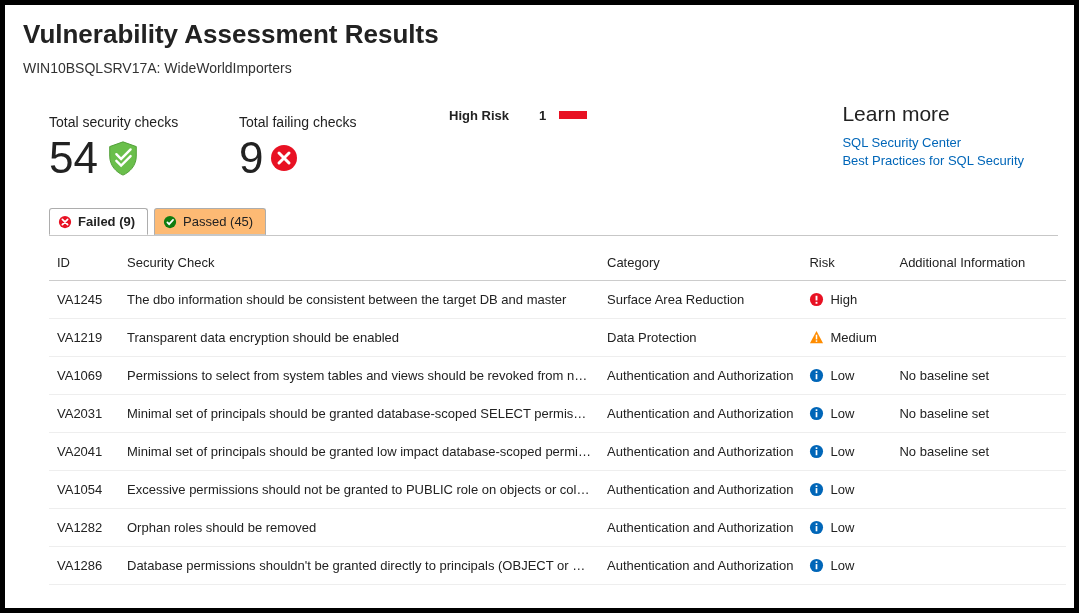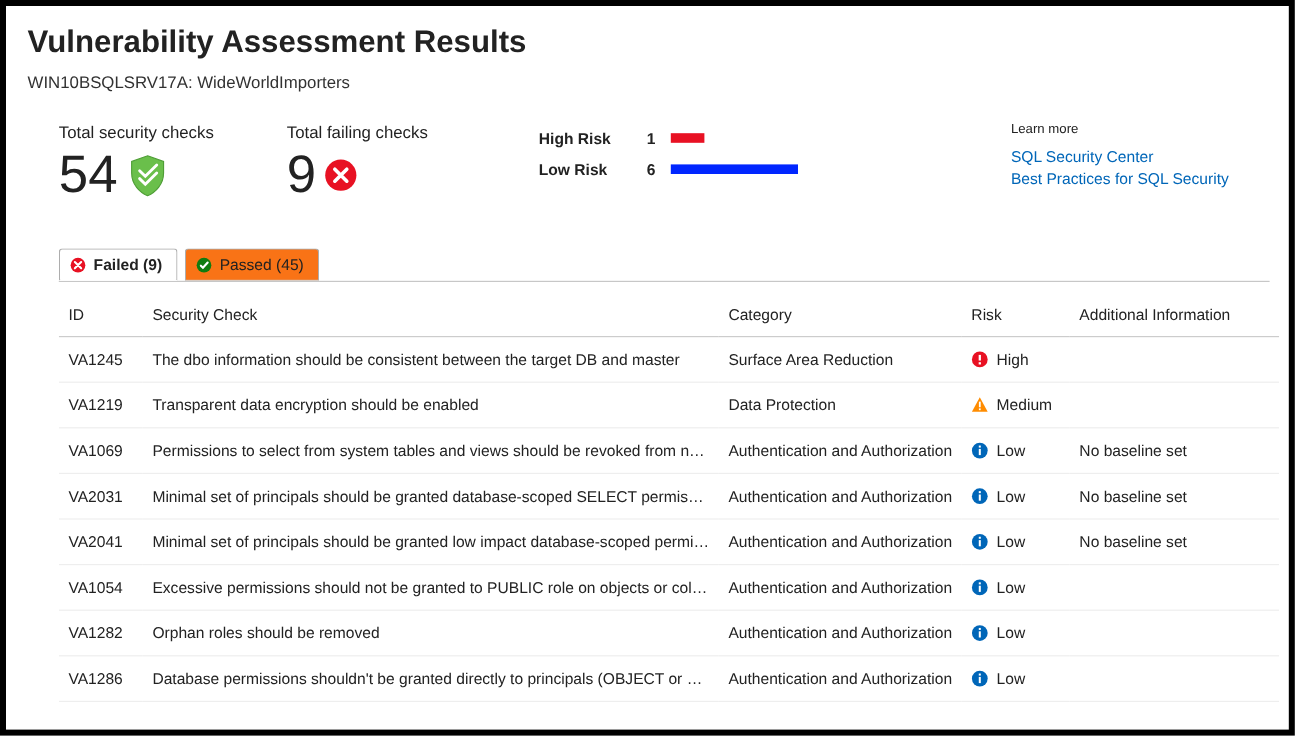--- a/index.html
+++ b/index.html
@@ -22,57 +22,57 @@
   .title { font-size: 26px; font-weight: 700; color: #222; }
   .subtitle { font-size: 14px; color: #323232; margin-top: 10px; }
   .timestamp { font-size: 12px; color: #444; margin: 8px 0 0 18px; }
 
   .summary {
     display: flex;
     padding: 22px 30px 8px 44px;
     align-items: flex-start;
     gap: 10px;
   }
-  .metric-block { min-width: 180px; }
+  .metric-block { min-width: 180px; margin-top: 12px; }
   .metric-label { font-size: 14px; color: #222; margin-bottom: 6px; }
   .metric-valrow { display: flex; align-items: center; gap: 6px; }
   .metric-val { font-size: 44px; font-weight: 400; color: #222; line-height: 1; }
 
   .shield-icon { width: 38px; height: 38px; }
   .circle-icon { width: 30px; height: 30px; }
 
   .riskbars { margin-left: 20px; min-width: 300px; }
   .riskrow { display: flex; align-items: center; height: 26px; }
   .riskrow .rlbl { width: 90px; font-size: 13px; font-weight: 600; color: #222; }
   .riskrow .rcnt { width: 20px; font-size: 13px; font-weight: 600; color: #222; }
   .riskrow .bar { height: 8px; border-radius: 0; }
   .bar.high { background:#e81123; width:28px; }
   .bar.med { background:#ff8c00; width:44px; }
   .bar.low { background:#0026ff; width:106px; }
 
   .learn { margin-left: auto; padding-right: 20px; }
-  .learn-h { font-size: 11px; color: #222; margin-bottom: 8px; }
+  .learn-h { font-size: 21px; color: #222; margin-bottom: 8px; }
   .learn a { display: block; font-size: 13px; color: #0066b8; text-decoration: none; line-height: 1.4; }
 
   .tabs {
     margin: 18px 16px 0 44px;
     border-bottom: 1px solid #c7c7c7;
     display: flex;
     gap: 6px;
     position: relative;
-    top: 13px;
+    top: 2px;
   }
   .tab {
     display: flex; align-items: center; gap: 6px;
     padding: 5px 12px 5px 8px;
     font-size: 13px;
     border: 1px solid #adadad;
     border-bottom: 1px solid #c7c7c7;
     border-radius: 3px 3px 0 0;
-    background: #f97316;
+    background: #fdba74;
     color: #222;
     cursor: pointer;
   }
   .tab.active {
     background: #fff;
     border-bottom: 1px solid #fff;
     font-weight: 600;
   }
   .tab-icon { width: 14px; height: 14px; }
 
@@ -150,25 +150,20 @@
           <path d="M10 10 L20 20 M20 10 L10 20" stroke="#fff" stroke-width="3" stroke-linecap="round"></path>
         </svg>
       </div>
     </div>
 
     <div class="riskbars">
       <div class="riskrow">
         <span class="rlbl">High Risk</span>
         <span class="rcnt">1</span>
         <span class="bar high"></span>
-      </div>
-      <div class="riskrow">
-        <span class="rlbl">Low Risk</span>
-        <span class="rcnt">6</span>
-        <span class="bar low"></span>
       </div>
     </div>
 
     <div class="learn">
       <div class="learn-h">Learn more</div>
       <a href="#">SQL Security Center</a>
       <a href="#">Best Practices for SQL Security</a>
     </div>
 
   </div>

